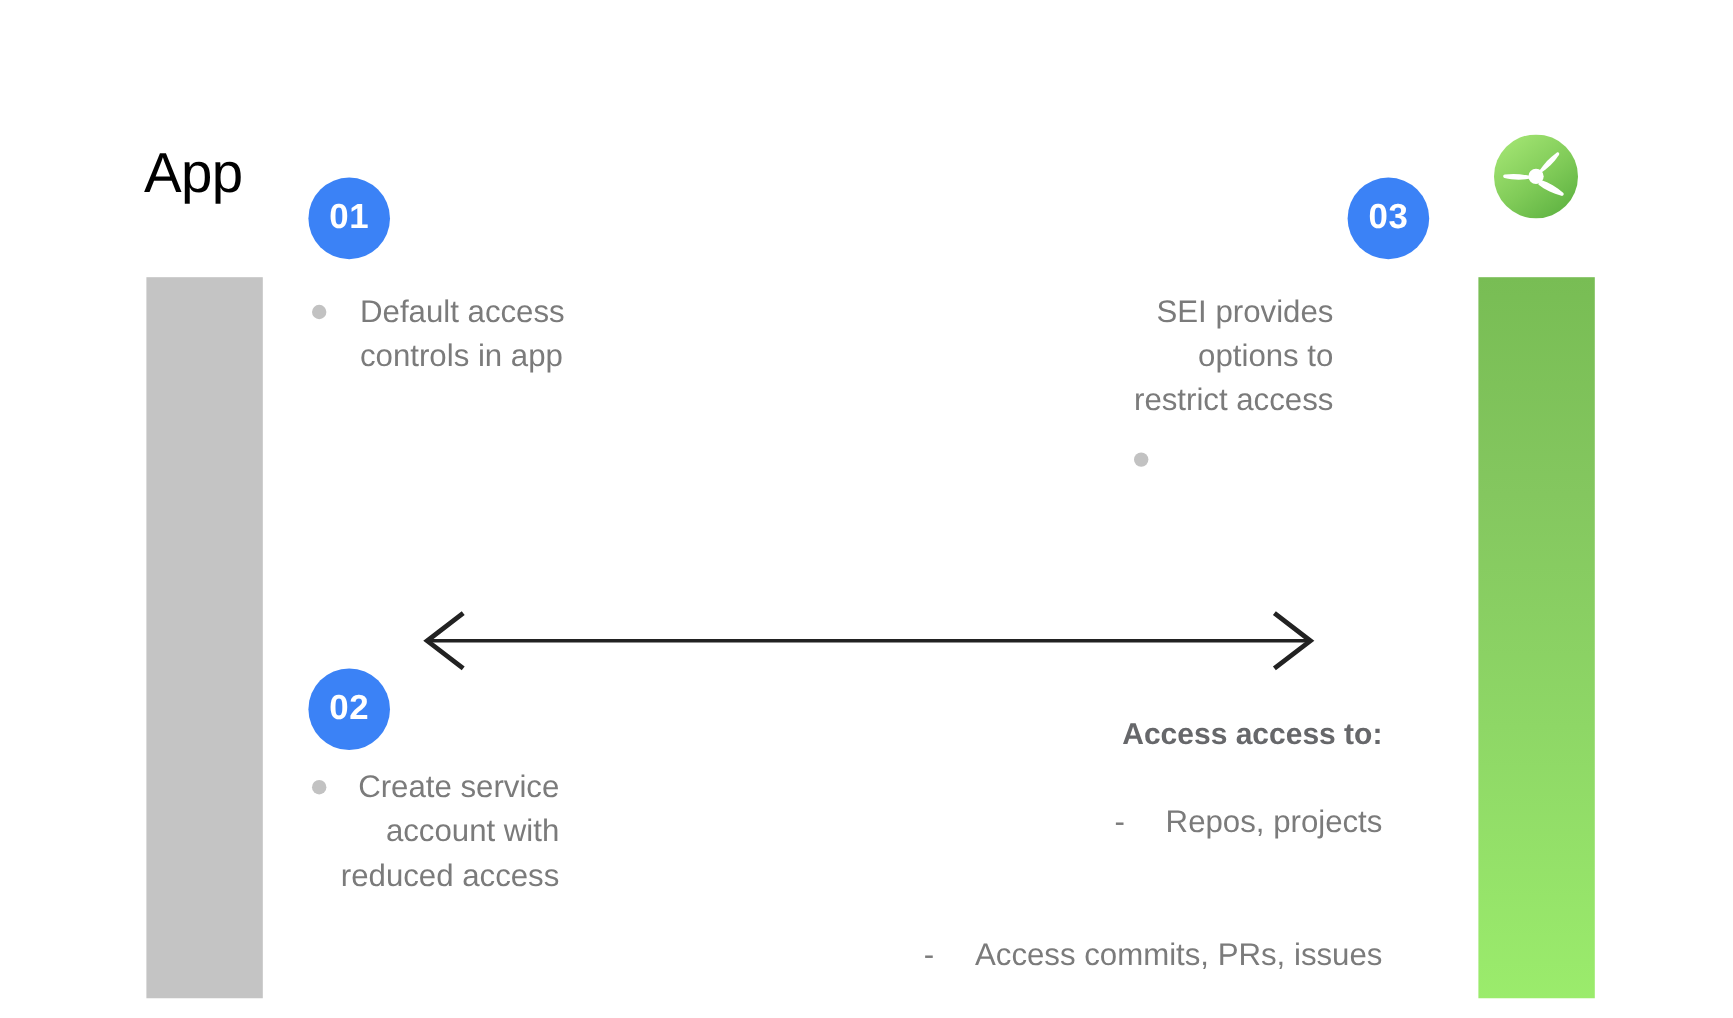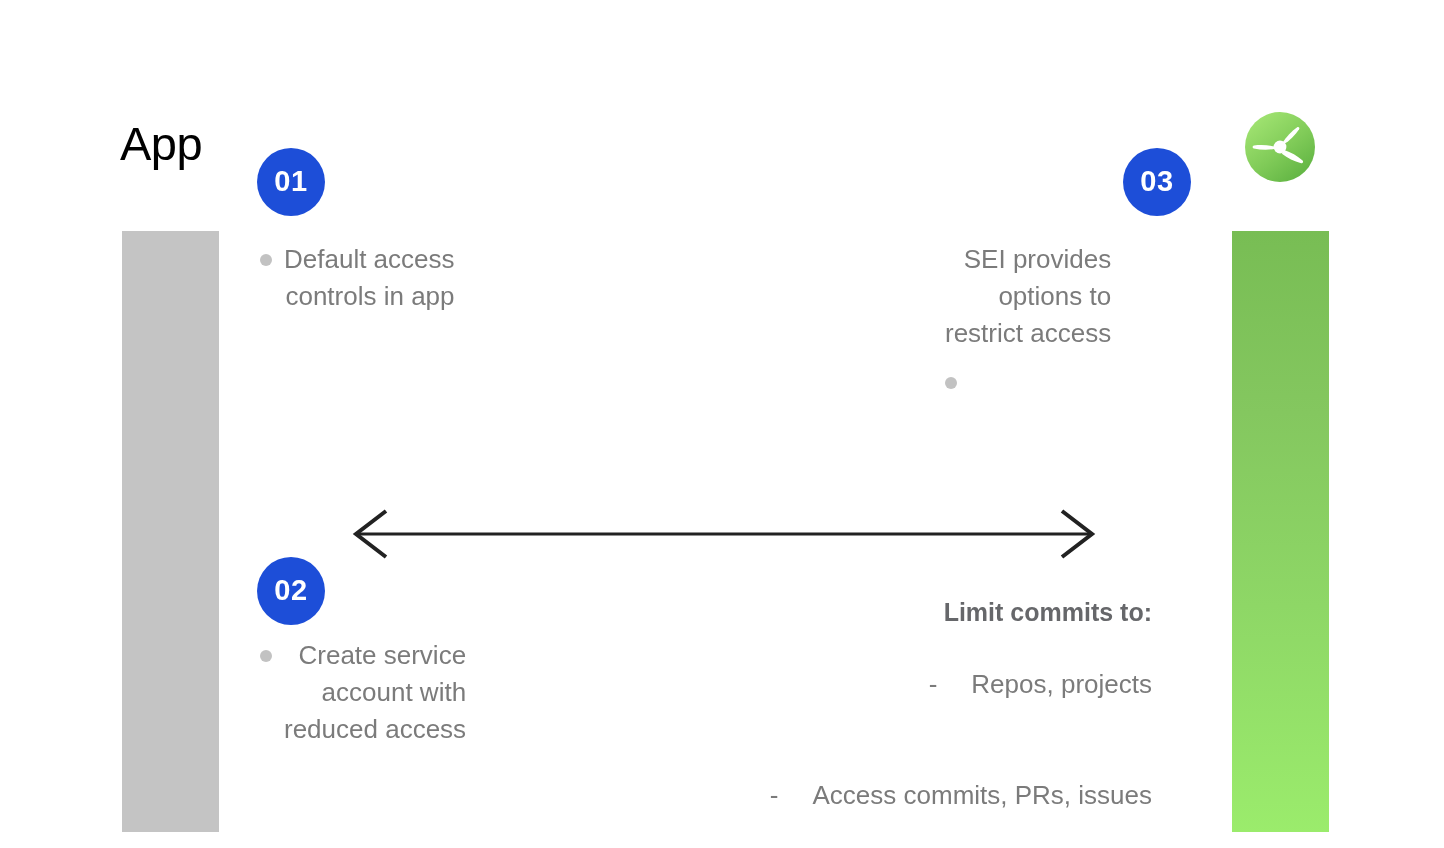--- a/index.html
+++ b/index.html
@@ -63,21 +63,21 @@
     width: 70px;
     height: 70px;
   }
 
   
   .badge {
     position: absolute;
     width: 68px;
     height: 68px;
     border-radius: 50%;
-    background: #1d4ed8;
+    background: #3b82f6;
     color: #ffffff;
     font-size: 29px;
     font-weight: 700;
     letter-spacing: 0.5px;
     display: flex;
     align-items: center;
     justify-content: center;
     box-sizing: border-box;
     padding-bottom: 1px;
     text-align: right;
@@ -103,21 +103,21 @@
   }
   .bullet-text {
     font-size: 26px;
     font-weight: 400;
     color: #7b7b7b;
     line-height: 37px;
     white-space: pre-line;
   }
 
   .block-01 { left: 260px; top: 241px; }
-  .block-01 .bullet-text { text-align: right; }
+  .block-01 .bullet-text { text-align: left; margin-left: 16px; }
 
   .block-02 { left: 260px; top: 637px; }
   .block-02 .bullet-text { text-align: right; }
 
   .block-03 {
     left: 945px;
     top: 241px;
     flex-direction: column;
     justify-content: flex-end;
     width: 240px;
@@ -229,21 +229,21 @@
 
   <div class="arrow">
     <svg viewBox="0 0 752 58" xmlns="http://www.w3.org/2000/svg" aria-hidden="true">
       <line x1="8" y1="29" x2="744" y2="29" stroke="#222222" stroke-width="3"></line>
       <polyline points="38,6 8,29 38,52" fill="none" stroke="#222222" stroke-width="4" stroke-linecap="butt" stroke-linejoin="miter"></polyline>
       <polyline points="714,6 744,29 714,52" fill="none" stroke="#222222" stroke-width="4" stroke-linecap="butt" stroke-linejoin="miter"></polyline>
     </svg>
   </div>
 
   <div class="limit-block">
-    <div class="limit-heading">Limit commits to:</div>
+    <div class="limit-heading">Access access to:</div>
 
     <div class="limit-line">
       <span class="limit-dash">-</span><span class="limit-gap"></span><span>Repos, projects</span>
     </div>
 
     <div class="limit-line">
       <span class="limit-dash">-</span><span class="limit-gap"></span><span>Access commits, PRs, issues</span>
     </div>
 
   </div>

